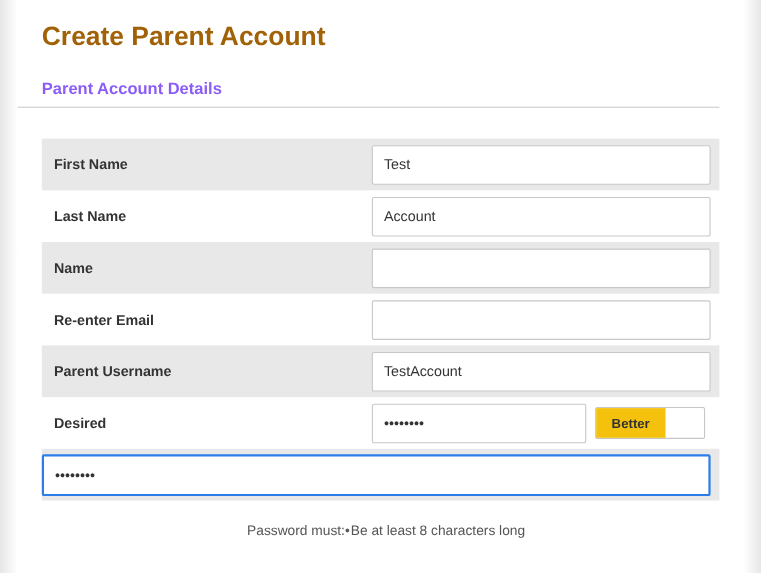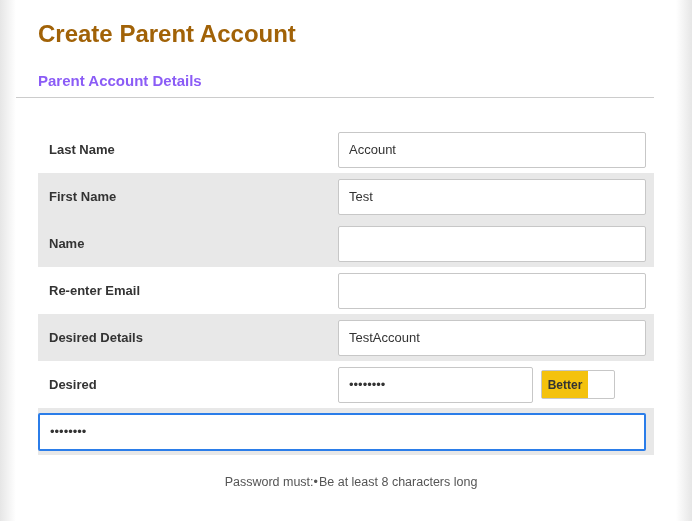--- a/index.html
+++ b/index.html
@@ -72,21 +72,21 @@
     color: #333;
     font-family: inherit;
   }
   .text-input.pw-short { width: 195px; }
   .text-input.focused {
     border: 2px solid #2b7de9;
     outline: none;
     height: 38px;
   }
   .strength-box {
-    width: 74px;
+    width: 100px;
     height: 29px;
     border: 1px solid #c7c7c7;
     border-radius: 2px;
     background: #fff;
     display: flex;
     align-items: center;
   }
   .strength-fill {
     height: 100%;
     width: 64%;
@@ -114,50 +114,50 @@
 <div class="shadow-right"></div>
 
 <div class="card">
 
   <h1 class="page-title">Create Parent Account</h1>
 
   <h2 class="section-title">Parent Account Details</h2>
 
   <div class="form-wrap">
 
+    <div class="row alt">
+      <div class="label-cell">First Name</div>
+      <div class="input-cell">
+        <input class="text-input" type="text" value="Test" style="">
+      </div>
+    </div>
+
     <div class="row">
       <div class="label-cell">Last Name</div>
       <div class="input-cell">
         <input class="text-input" type="text" value="Account" style="">
-      </div>
-    </div>
-
-    <div class="row alt">
-      <div class="label-cell">First Name</div>
-      <div class="input-cell">
-        <input class="text-input" type="text" value="Test" style="">
       </div>
     </div>
 
     <div class="row alt">
       <div class="label-cell">Name</div>
       <div class="input-cell">
         <input class="text-input" type="text" value="" style="">
       </div>
     </div>
 
     <div class="row">
       <div class="label-cell">Re-enter Email</div>
       <div class="input-cell">
         <input class="text-input" type="text" value="" style="">
       </div>
     </div>
 
     <div class="row alt">
-      <div class="label-cell">Desired Details</div>
+      <div class="label-cell">Parent Username</div>
       <div class="input-cell">
         <input class="text-input" type="text" value="TestAccount" style="">
       </div>
     </div>
 
     <div class="row">
       <div class="label-cell">Desired</div>
       <div class="input-cell">
         <input class="text-input pw-short" type="text" value="••••••••" style="">
         <div class="strength-box">

